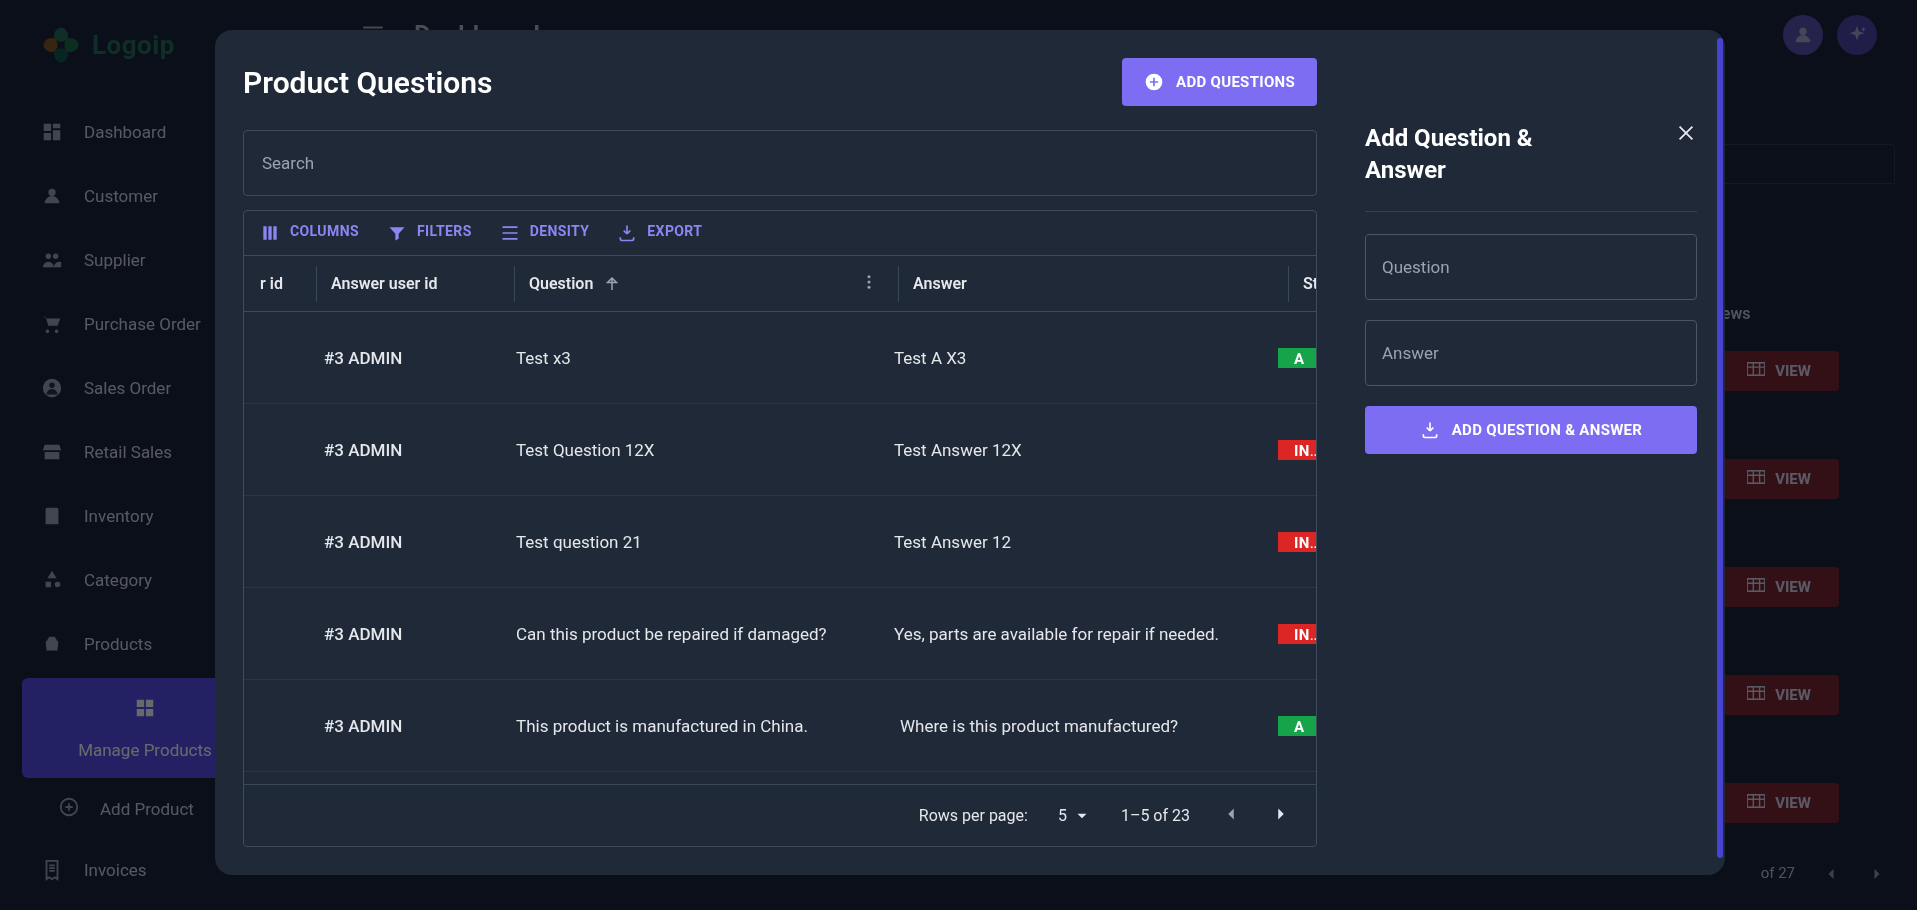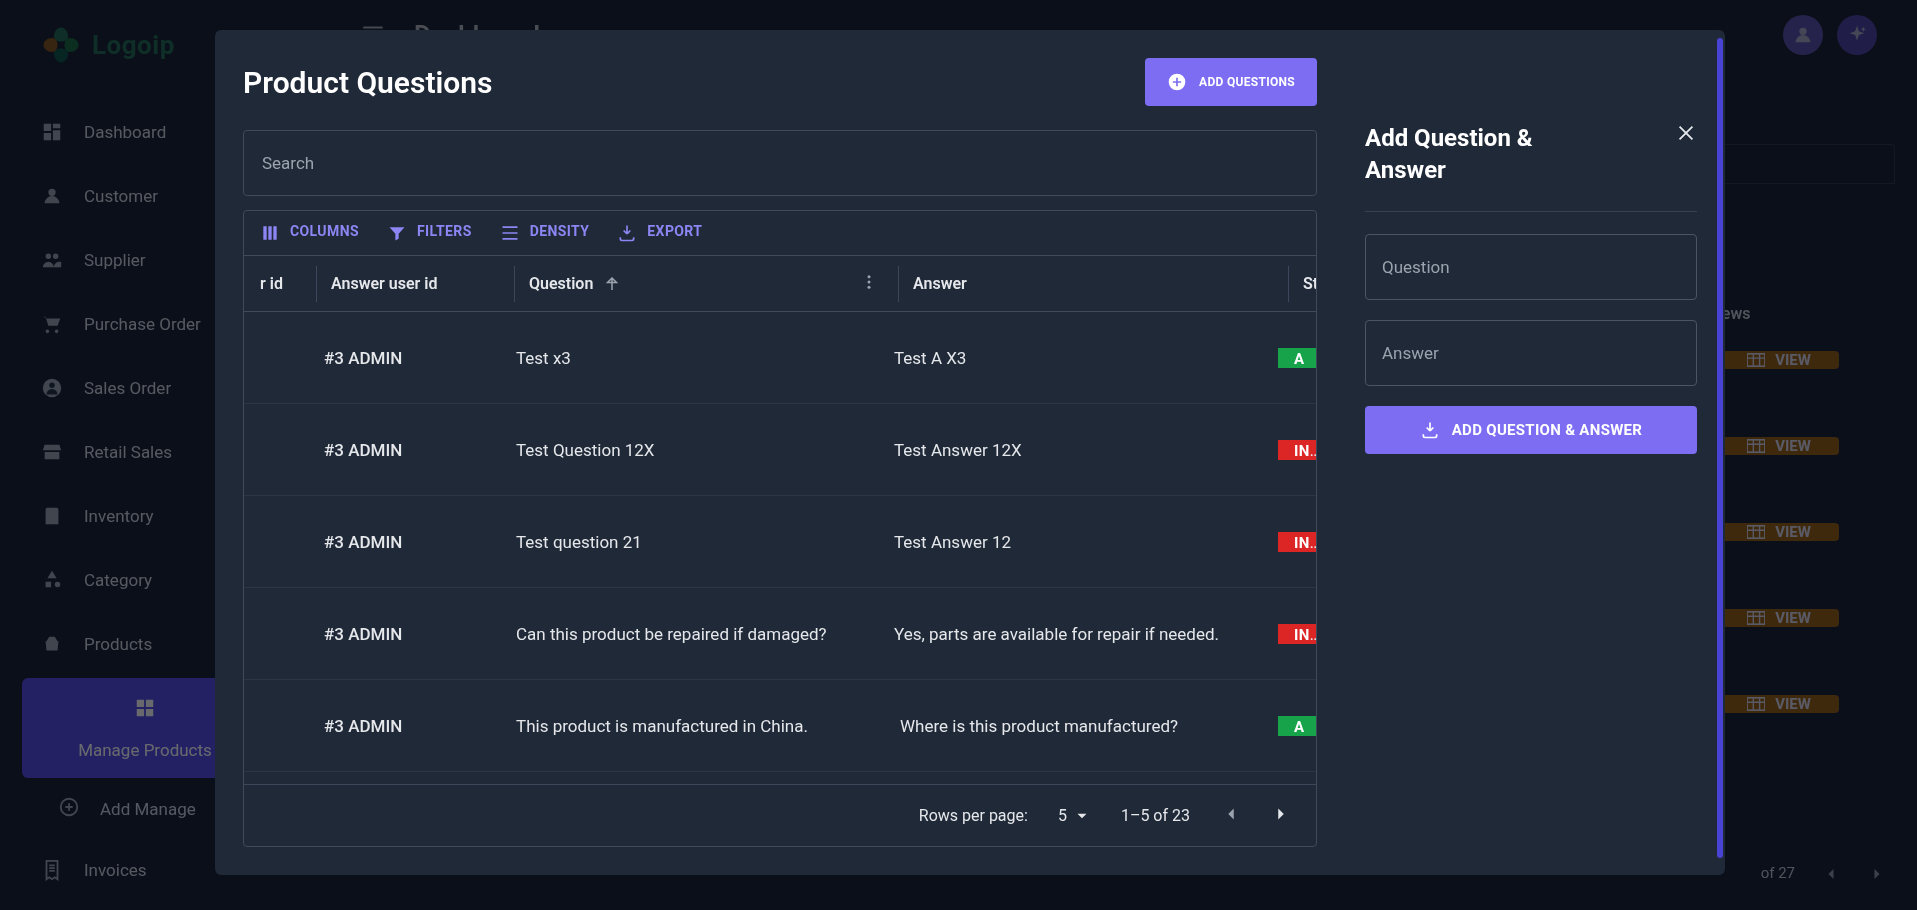--- a/index.html
+++ b/index.html
@@ -84,27 +84,27 @@
 .bg-reviews-col {
   position:absolute;
   right: 22px; top: 290px;
   width: 212px;
   display:flex; flex-direction:column; gap: 14px;
 }
 .bg-reviews-header {
   color:#d1d5db; font-size:16px; font-weight:600; padding: 14px 8px;
 }
 .bg-view-btn {
-  display:flex; align-items:center; justify-content:center; gap:10px;
-  background:#a16207;
+  display:flex; align-items:flex-start; justify-content:center; gap:10px;
+  background:#7f1d1d;
   color:#eceafd;
   font-weight:700;
   font-size:15px;
   border-radius:4px;
-  padding: 0 20px;
+  padding: 11px 20px;
   width: 120px;
   margin-left: 36px;
 }
 .bg-view-btn svg { width:18px; height:14px; fill:#eceafd; }
 .bg-pagination {
   position:absolute;
   right: 30px; bottom: 22px;
   display:flex; align-items:flex-start; gap: 26px;
   color:#d1d5db; font-size:15px;
 }
@@ -114,21 +114,21 @@
 .overlay {
   position:absolute; inset:0;
   background: rgba(0,0,0,0.35);
 }
 .modal {
   position:absolute;
   left: 215px; top: 30px;
   width: 1510px;
   height: 845px;
   background: #1f2937;
-  border-radius: 6px;
+  border-radius: 17px;
   display:flex;
   overflow:hidden;
 }
 .modal-left {
   flex: 1;
   display:flex; flex-direction:column;
   padding: 28px 28px 0 28px;
   min-width:0;
 }
 .modal-right {
@@ -149,21 +149,21 @@
 .modal-header {
   display:flex; align-items:center; justify-content:space-between;
   margin-bottom: 24px;
 }
 .modal-title { font-size:30px; font-weight:600; color:#fff; }
 .btn-primary {
   display:flex; align-items:center; gap:12px;
   background:#7c6df2;
   color:#fff;
   font-weight:700;
-  font-size:12px;
+  font-size:15px;
   padding: 14px 22px;
   border-radius:4px;
   letter-spacing:.3px;
 }
 .btn-primary svg { width:20px; height:20px; fill:#fff; }
 
 .search-field {
   border: 1px solid #3f4a5c;
   border-radius: 4px;
   padding: 22px 18px;
@@ -378,21 +378,21 @@
             <path d="M3 3h8v8H3zM13 3h8v8h-8zM3 13h8v8H3zM13 13h8v8h-8z"></path>
           </svg>
         </span>
       <span>Manage Products</span>
     </div>
     <div class="nav-sub">
       <span class="ic"><svg viewBox="0 0 24 24">
             <circle cx="12" cy="12" r="9" fill="none" stroke="#9ca3af" stroke-width="2"></circle>
             <path d="M12 8v8M8 12h8" stroke="#9ca3af" stroke-width="2"></path>
           </svg></span>
-      <span>Add Manage</span>
+      <span>Add Product</span>
     </div>
     <div class="nav-item">
       <span class="ic">
           <svg viewBox="0 0 24 24">
             <path d="M6 2h12v20l-3-2-3 2-3-2-3 2V2zm3 5h6M9 10h6M9 13h6" stroke="#9ca3af" stroke-width="2" fill="none"></path>
           </svg>
         </span>
       <span>Invoices</span>
     </div>
   </div>

